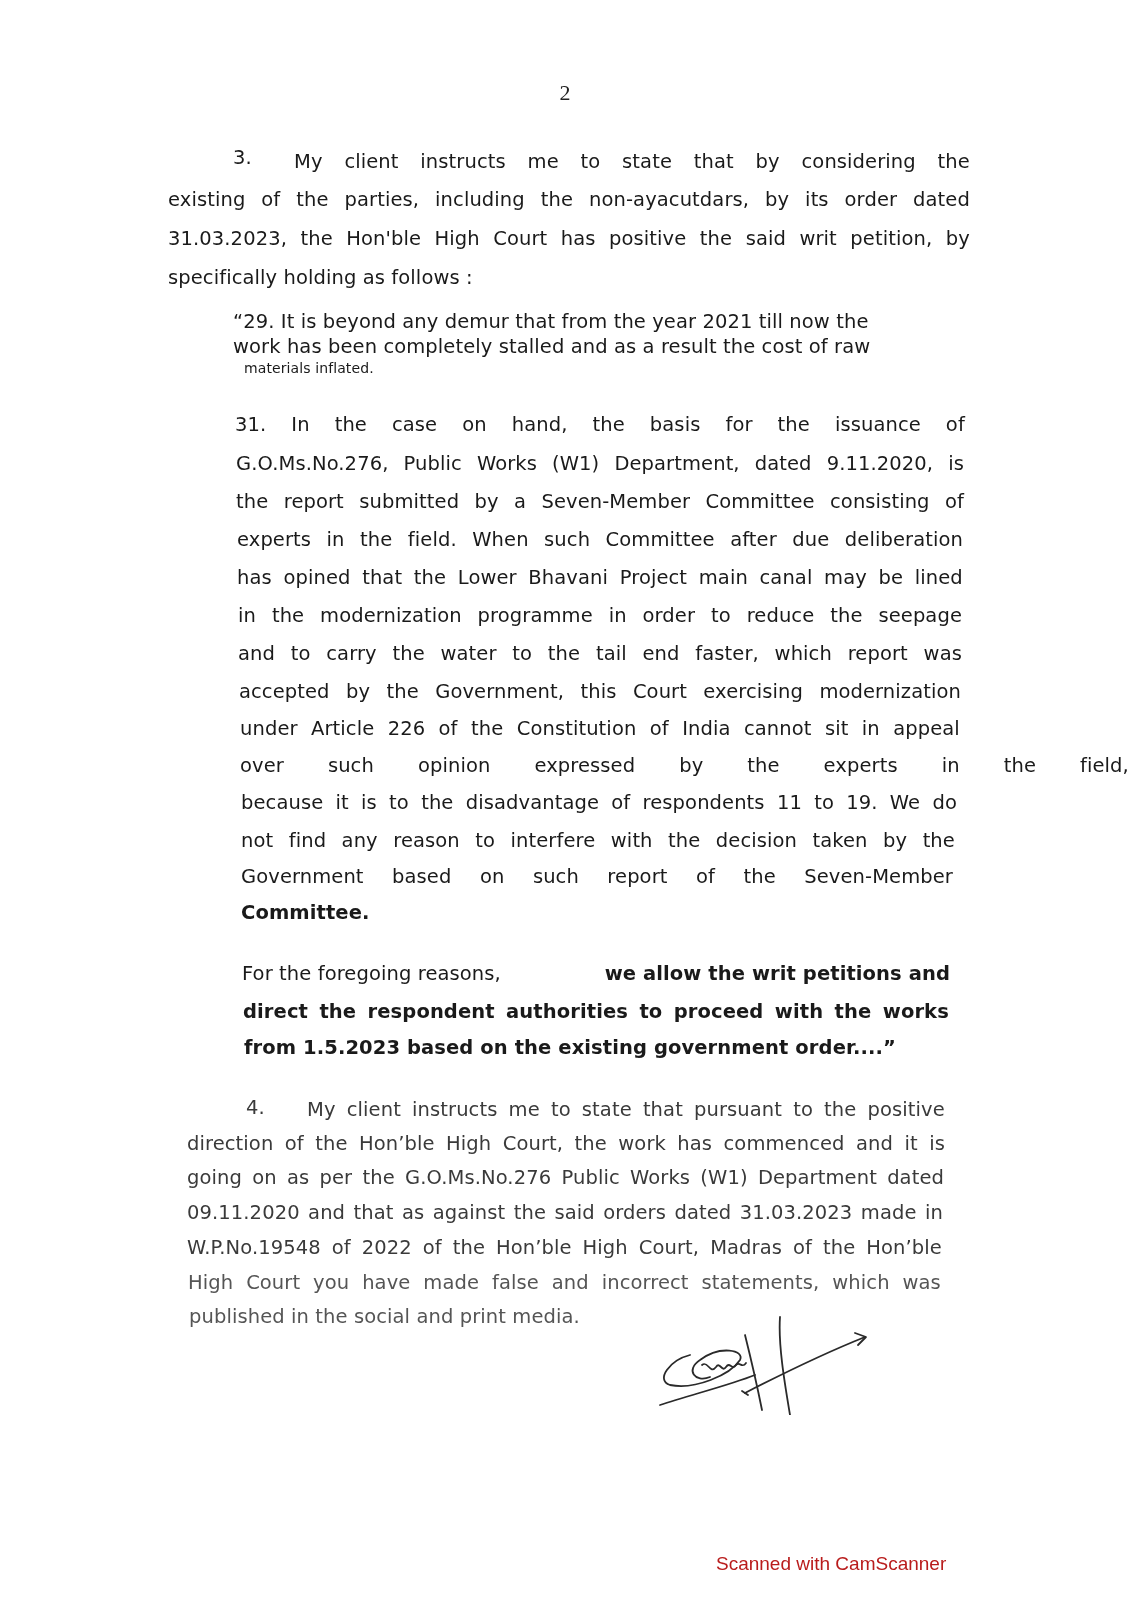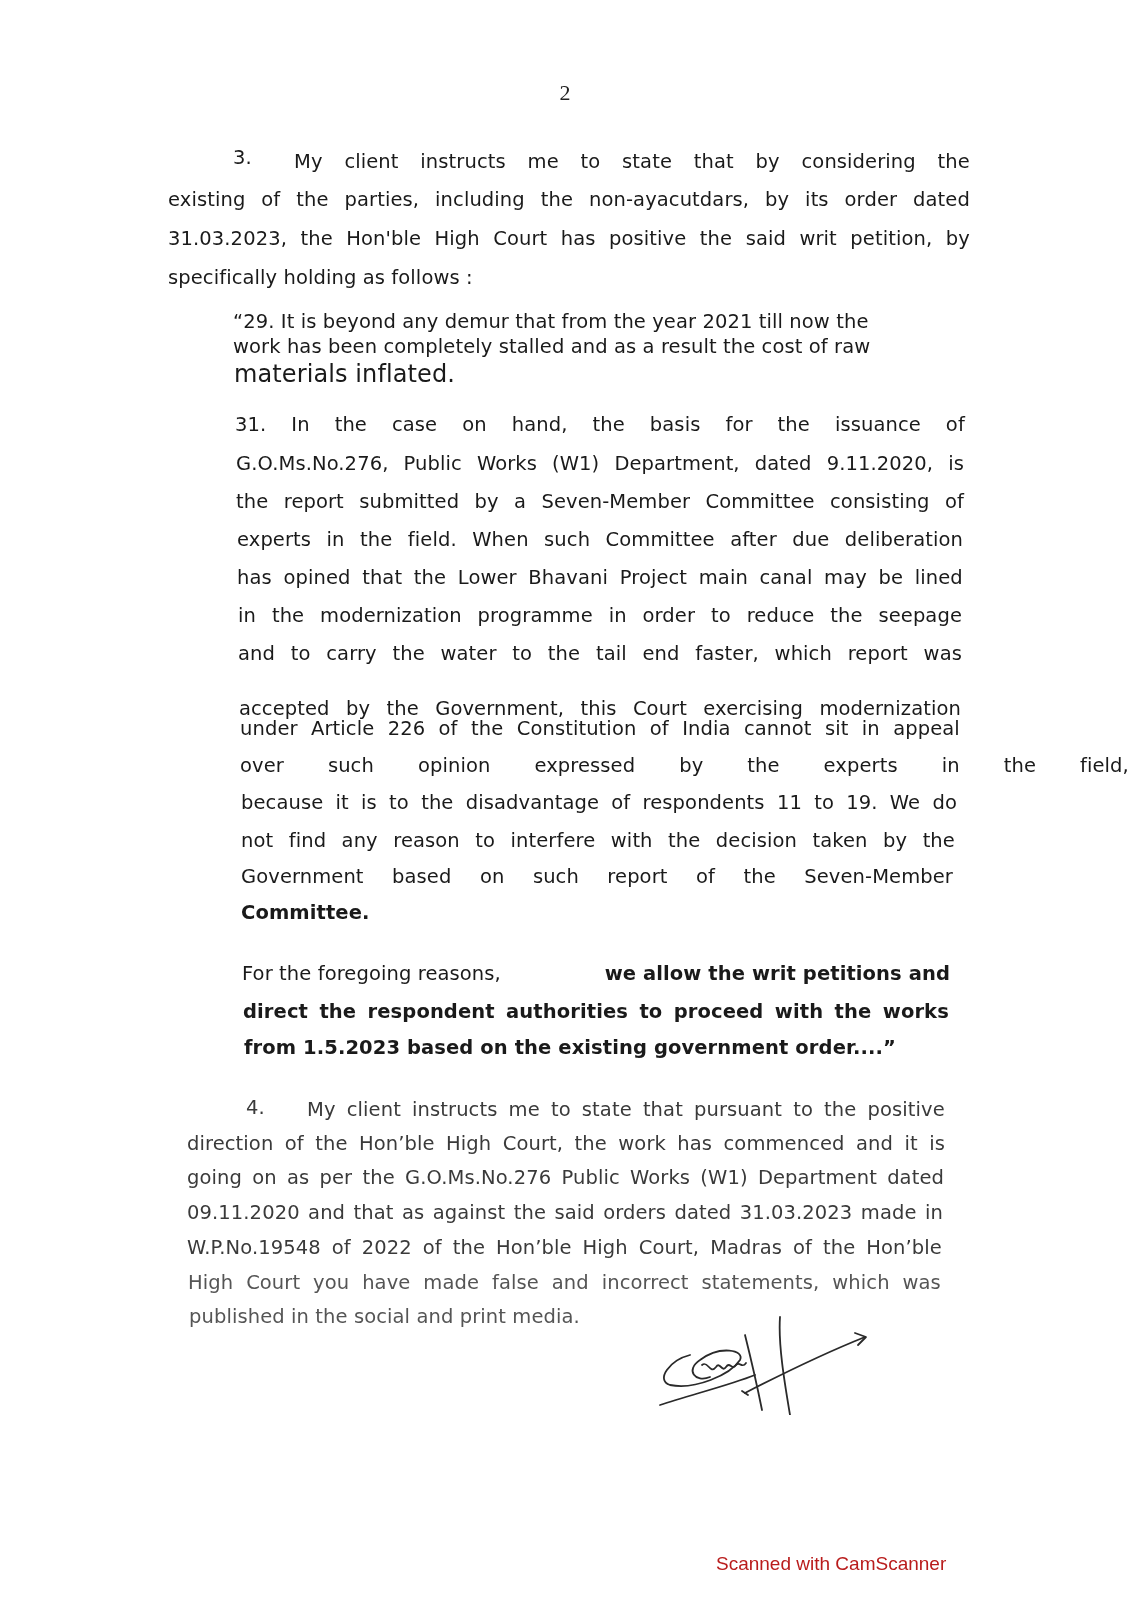--- a/index.html
+++ b/index.html
@@ -98,21 +98,21 @@
   </div>
 </div>
 
 <div>
   <div class="line left" style="left:233px; top:310px; font-size:19.5px;">
     <span>“29. It is beyond any demur that from the year 2021 till now the</span>
   </div>
   <div class="line left" style="left:233px; top:335px; font-size:19.5px;">
     <span>work has been completely stalled and as a result the cost of raw</span>
   </div>
-  <div class="line left" style="left:234px; top:360px; font-size:24px;justify-content:center;">
+  <div class="line left" style="left:244px; top:360px; font-size:14px;justify-content:center;">
     <span>materials inflated.</span>
   </div>
 </div>
 
 <div>
   <div class="line" style="left:235px; top:413px; width:730px; word-spacing:18px;">
       <span style="display: flex; justify-content: space-between; width: 100%;">
         <span class="w">31.</span>
         <span class="w">In</span>
         <span class="w">the</span>
@@ -207,21 +207,21 @@
         <span class="w">the</span>
         <span class="w">tail</span>
         <span class="w">end</span>
         <span class="w">faster,</span>
         <span class="w">which</span>
         <span class="w">report</span>
         <span class="w">was</span>
       </span>
     </div>
   <div class="line" style="left:239px; top:680px; width:722px;">
-      <span style="display: flex; justify-content: space-between; width: 100%; margin-top: 17px;">
+      <span style="display: flex; justify-content: space-between; width: 100%;">
         <span class="w">accepted</span>
         <span class="w">by</span>
         <span class="w">the</span>
         <span class="w">Government,</span>
         <span class="w">this</span>
         <span class="w">Court</span>
         <span class="w">exercising</span>
         <span class="w">modernization</span>
       </span>
     </div>

